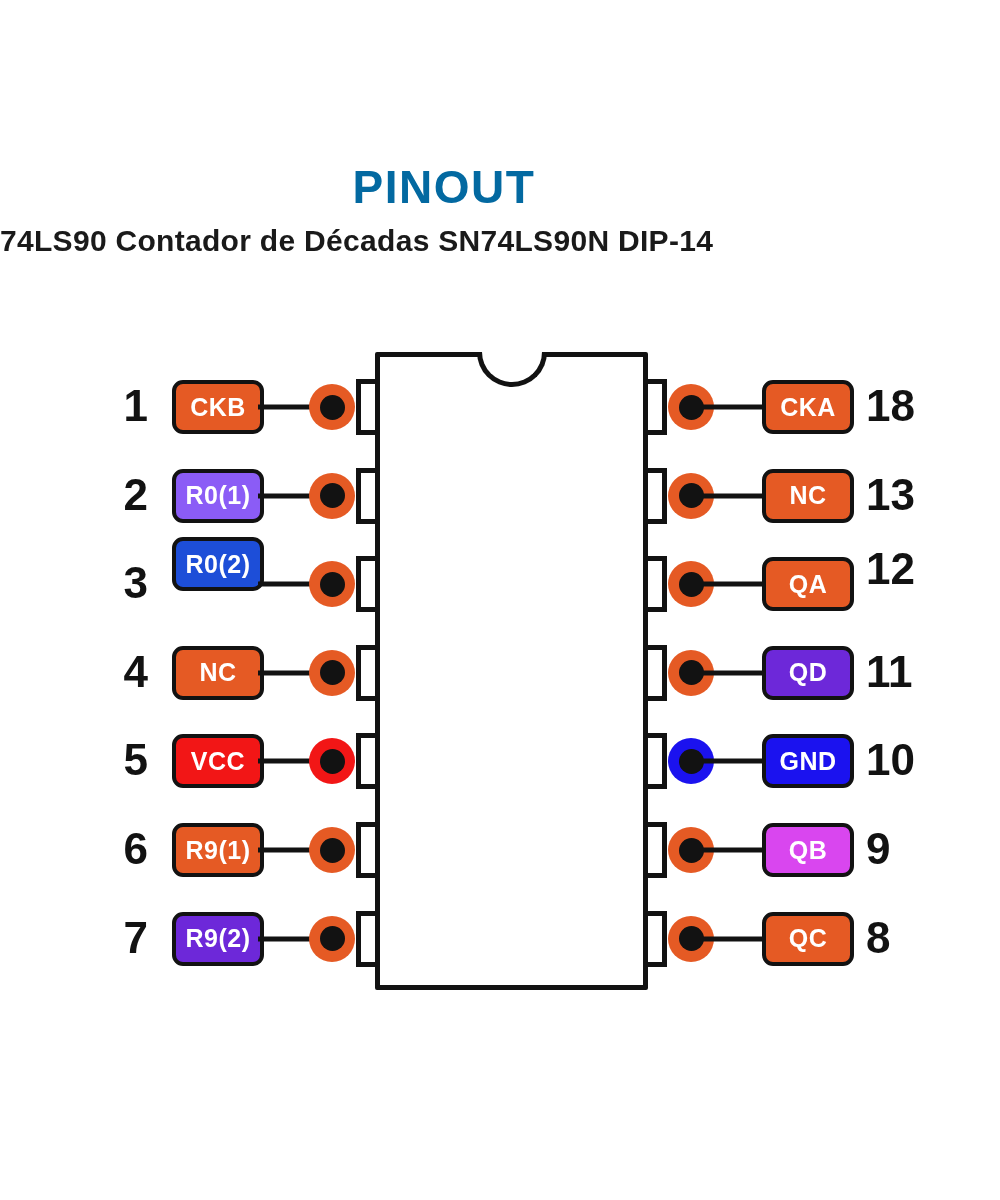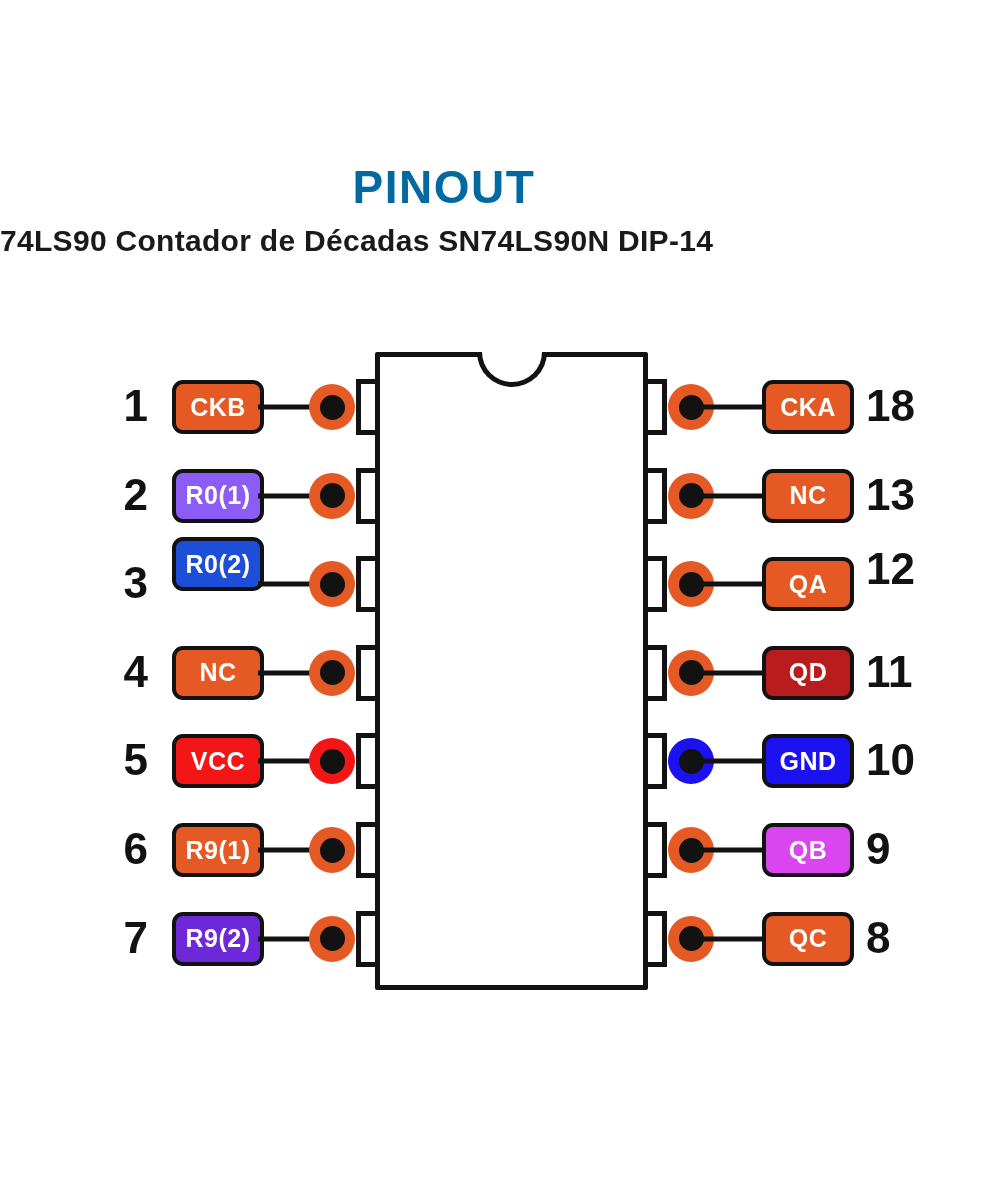--- a/index.html
+++ b/index.html
@@ -123,21 +123,21 @@
         <div class="dot-inner"></div>
       </div>
       <div class="wire" style="left: 689px; width: 76px; top: 584.2px;"></div>
       <div class="pill" style="left: 762px; top: 584.2px; background: rgb(229, 90, 36);">QA</div>
       <div class="pnum" style="left: 866px; width: 70px; top: 570px; text-align: left;">12</div>
       <div class="leg" style="left: 643px; top: 672.8px;"></div>
       <div class="dot-outer" style="left: 668px; top: 672.8px; background: rgb(229, 90, 36);">
         <div class="dot-inner"></div>
       </div>
       <div class="wire" style="left: 689px; width: 76px; top: 672.8px;"></div>
-      <div class="pill" style="left: 762px; top: 672.8px; background: #b91c1c;">QD</div>
+      <div class="pill" style="left: 762px; top: 672.8px; background: #6d28d9;">QD</div>
       <div class="pnum" style="left: 866px; width: 70px; top: 672.8px; text-align: left;">11</div>
       <div class="leg" style="left: 643px; top: 761.4px;"></div>
       <div class="dot-outer" style="left: 668px; top: 761.4px; background: rgb(27, 18, 239);">
         <div class="dot-inner"></div>
       </div>
       <div class="wire" style="left: 689px; width: 76px; top: 761.4px;"></div>
       <div class="pill" style="left: 762px; top: 761.4px; background: rgb(27, 18, 239);">GND</div>
       <div class="pnum" style="left: 866px; width: 70px; top: 761.4px; text-align: left;">10</div>
       <div class="leg" style="left: 643px; top: 850px;"></div>
       <div class="dot-outer" style="left: 668px; top: 850px; background: rgb(229, 90, 36);">

